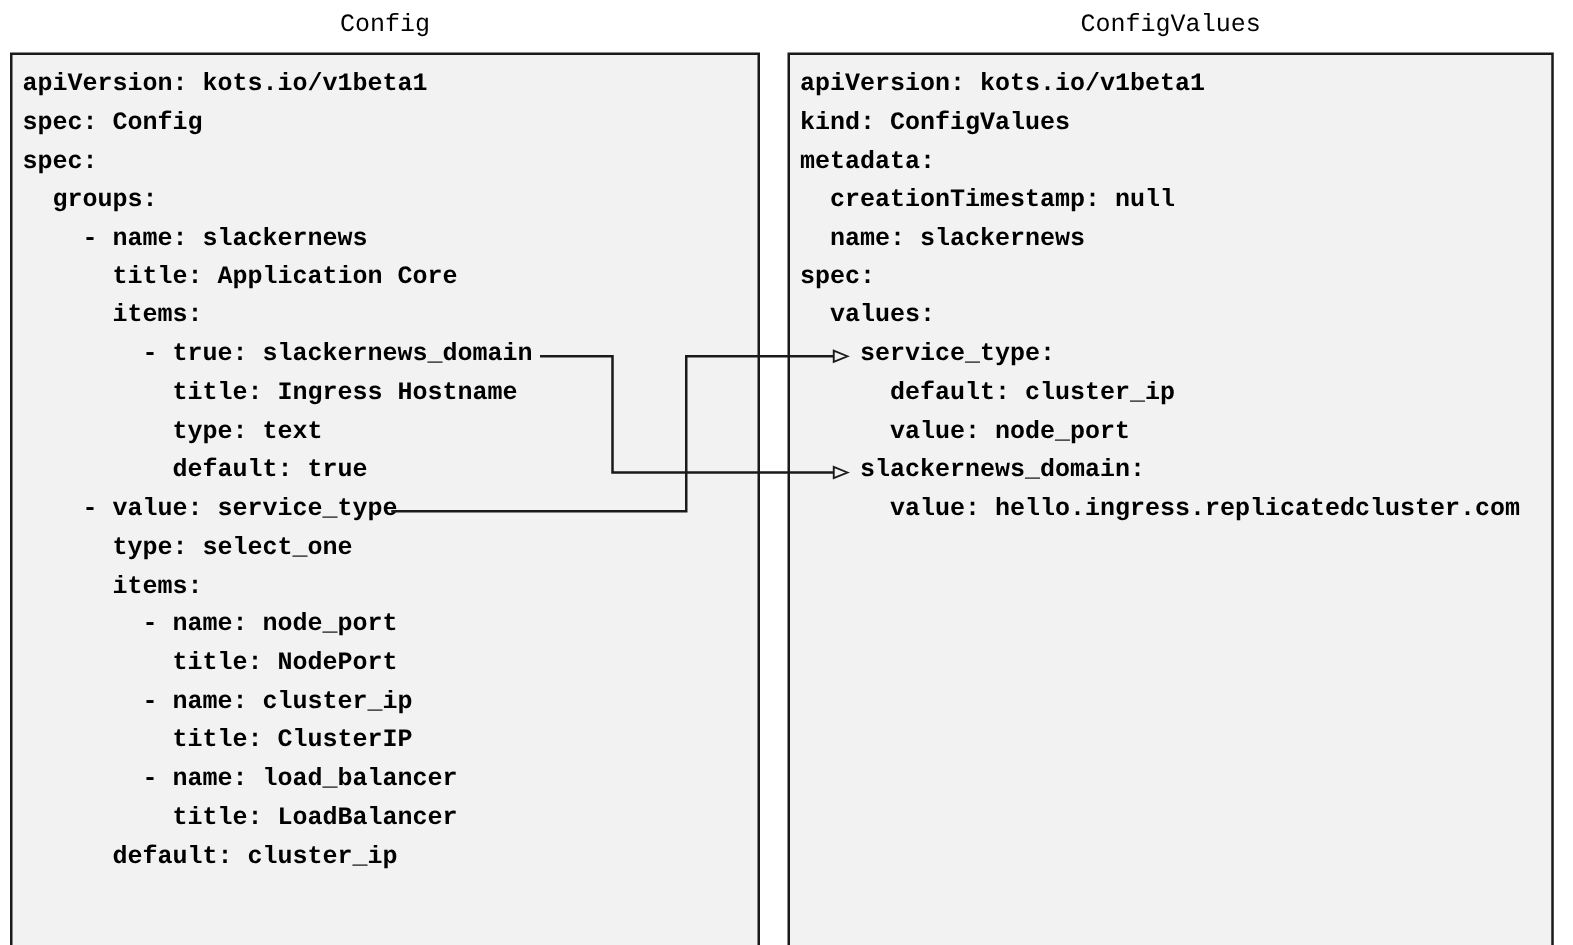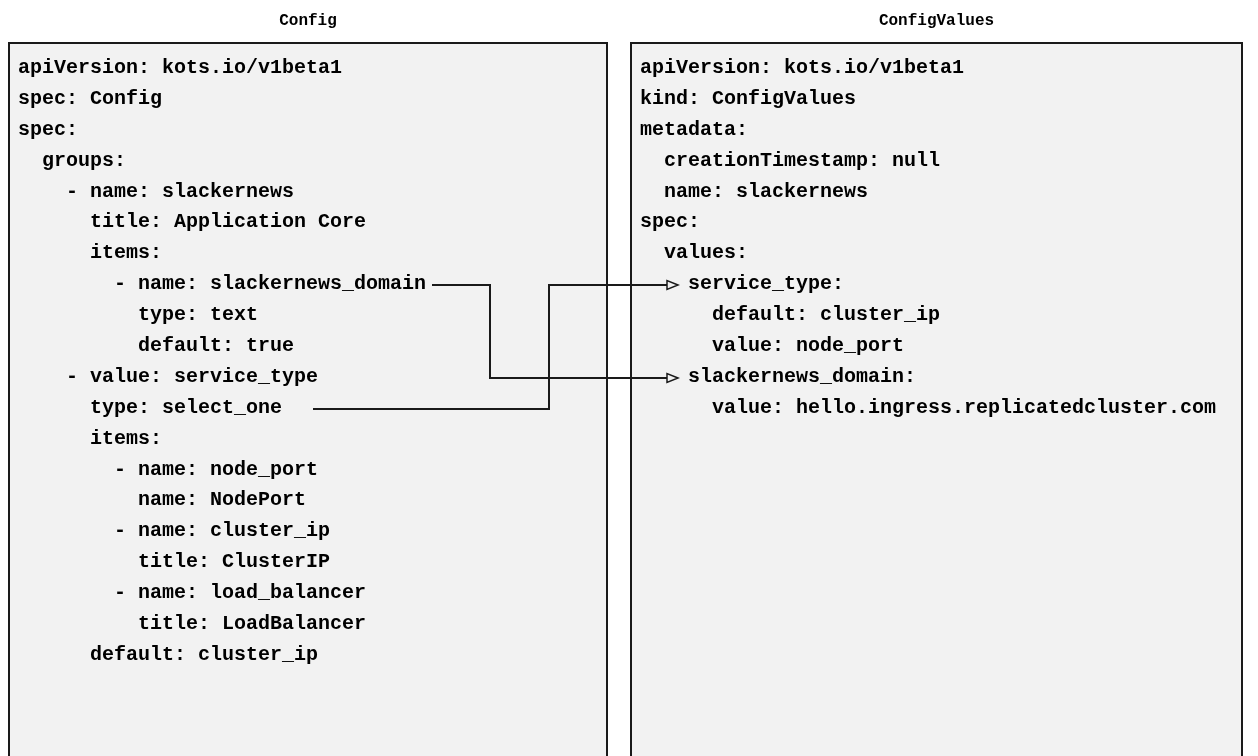--- a/index.html
+++ b/index.html
@@ -13,22 +13,22 @@
     height: 756px;
     background: #ffffff;
     font-family: "Liberation Mono", "DejaVu Sans Mono", monospace;
     color: #000000;
     overflow: hidden;
   }
   .block-title {
     position: absolute;
     top: 8px;
     height: 26px;
-    font-size: 16px;
-    font-weight: bold;
+    font-size: 20px;
+    font-weight: normal;
     text-align: center;
     line-height: 26px;
     white-space: pre;
   }
   .title-left  { left: 8px;   width: 600px; }
   .title-right { left: 630px; width: 613px; }
   .yaml-box {
     position: absolute;
     top: 42px;
     height: 733px;
@@ -66,28 +66,29 @@
   <div class="block-title title-right">ConfigValues</div>
 
   <div class="yaml-box box-left">
     <div class="line">apiVersion: kots.io/v1beta1</div>
     <div class="line">spec: Config</div>
     <div class="line">spec:</div>
     <div class="line">  groups:</div>
     <div class="line">    - name: slackernews</div>
     <div class="line">      title: Application Core</div>
     <div class="line">      items:</div>
-    <div class="line">        - name: slackernews_domain</div>
+    <div class="line">        - true: slackernews_domain</div>
+    <div class="line">          title: Ingress Hostname</div>
     <div class="line">          type: text</div>
     <div class="line">          default: true</div>
     <div class="line">    - value: service_type</div>
     <div class="line">      type: select_one</div>
     <div class="line">      items:</div>
     <div class="line">        - name: node_port</div>
-    <div class="line">          name: NodePort</div>
+    <div class="line">          title: NodePort</div>
     <div class="line">        - name: cluster_ip</div>
     <div class="line">          title: ClusterIP</div>
     <div class="line">        - name: load_balancer</div>
     <div class="line">          title: LoadBalancer</div>
     <div class="line">      default: cluster_ip</div>
   </div>
 
   <div class="yaml-box box-right">
     <div class="line">apiVersion: kots.io/v1beta1</div>
     <div class="line">kind: ConfigValues</div>

